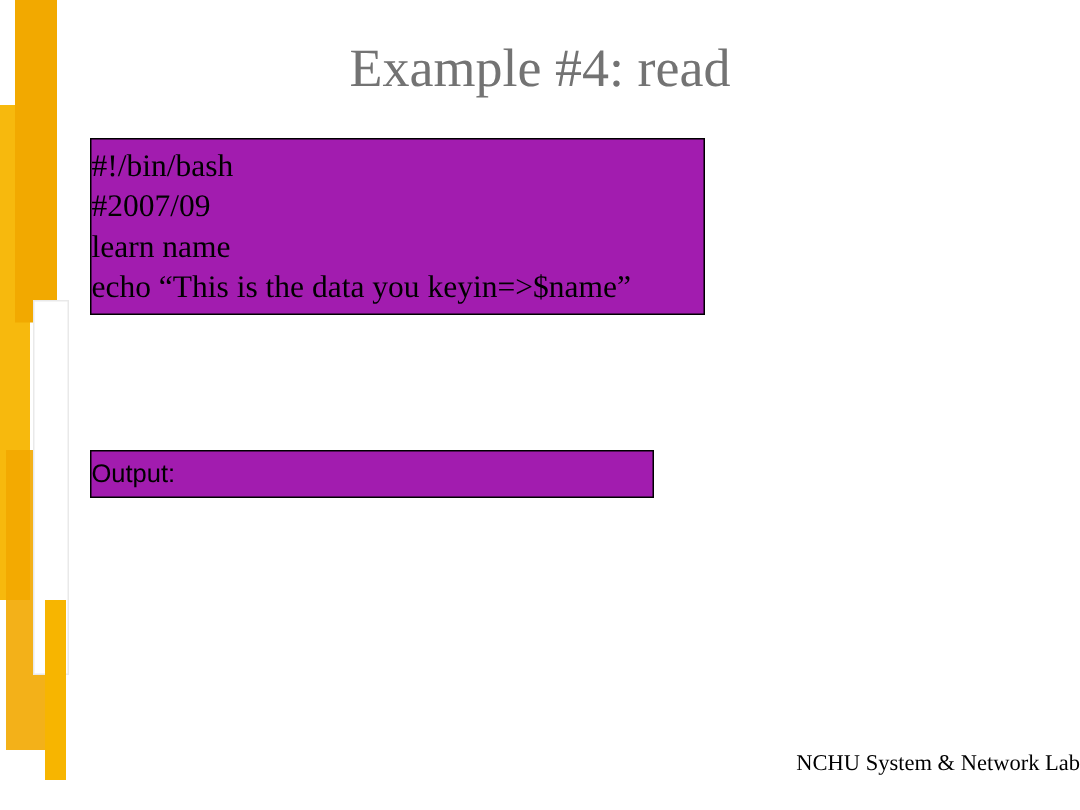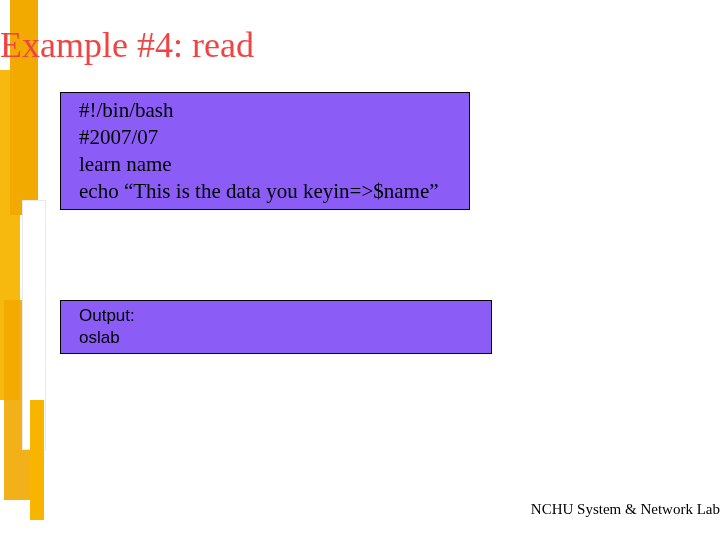--- a/index.html
+++ b/index.html
@@ -53,41 +53,42 @@
     left: 30px; top: 400px;
     width: 14px; height: 120px;
     background: #f7b500;
   }
 
   .title {
     position: absolute;
     top: 24px;
     left: 0;
     width: 720px;
+    text-align: center;
     font-size: 36px;
-    color: #ef4444;
+    color: #737373;
   }
 
   .box {
     position: absolute;
     left: 60px;
     border: 1.5px solid #000;
-    background: #8b5cf6;
-    padding: 4px 18px;
+    background: #a21caf;
+    padding: 4px 0;
     box-sizing: border-box;
   }
   .codebox {
     top: 92px;
     width: 410px;
     font-size: 21px;
     line-height: 1.28;
   }
   .outbox {
     top: 300px;
-    width: 432px;
+    width: 376px;
     font-family: Arial, Helvetica, sans-serif;
     font-size: 17px;
     line-height: 1.28;
   }
   .line { white-space: pre; }
 
   .footer {
     position: absolute;
     bottom: 22px;
     left: 0;
@@ -105,23 +106,22 @@
   <div class="bar4"></div>
   <div class="bar1"></div>
   <div class="bar3"></div>
   <div class="bar5"></div>
 </div>
 
 <div class="title">Example #4: read</div>
 
 <div class="box codebox">
   <div class="line">#!/bin/bash</div>
-  <div class="line">#2007/07</div>
+  <div class="line">#2007/09</div>
   <div class="line">learn name</div>
   <div class="line">echo “This is the data you keyin=&gt;$name”</div>
 </div>
 
 <div class="box outbox">
   <div class="line">Output:</div>
-  <div class="line">oslab</div>
 </div>
 
 <div class="footer">NCHU System &amp; Network Lab</div>
 
 </body></html>

